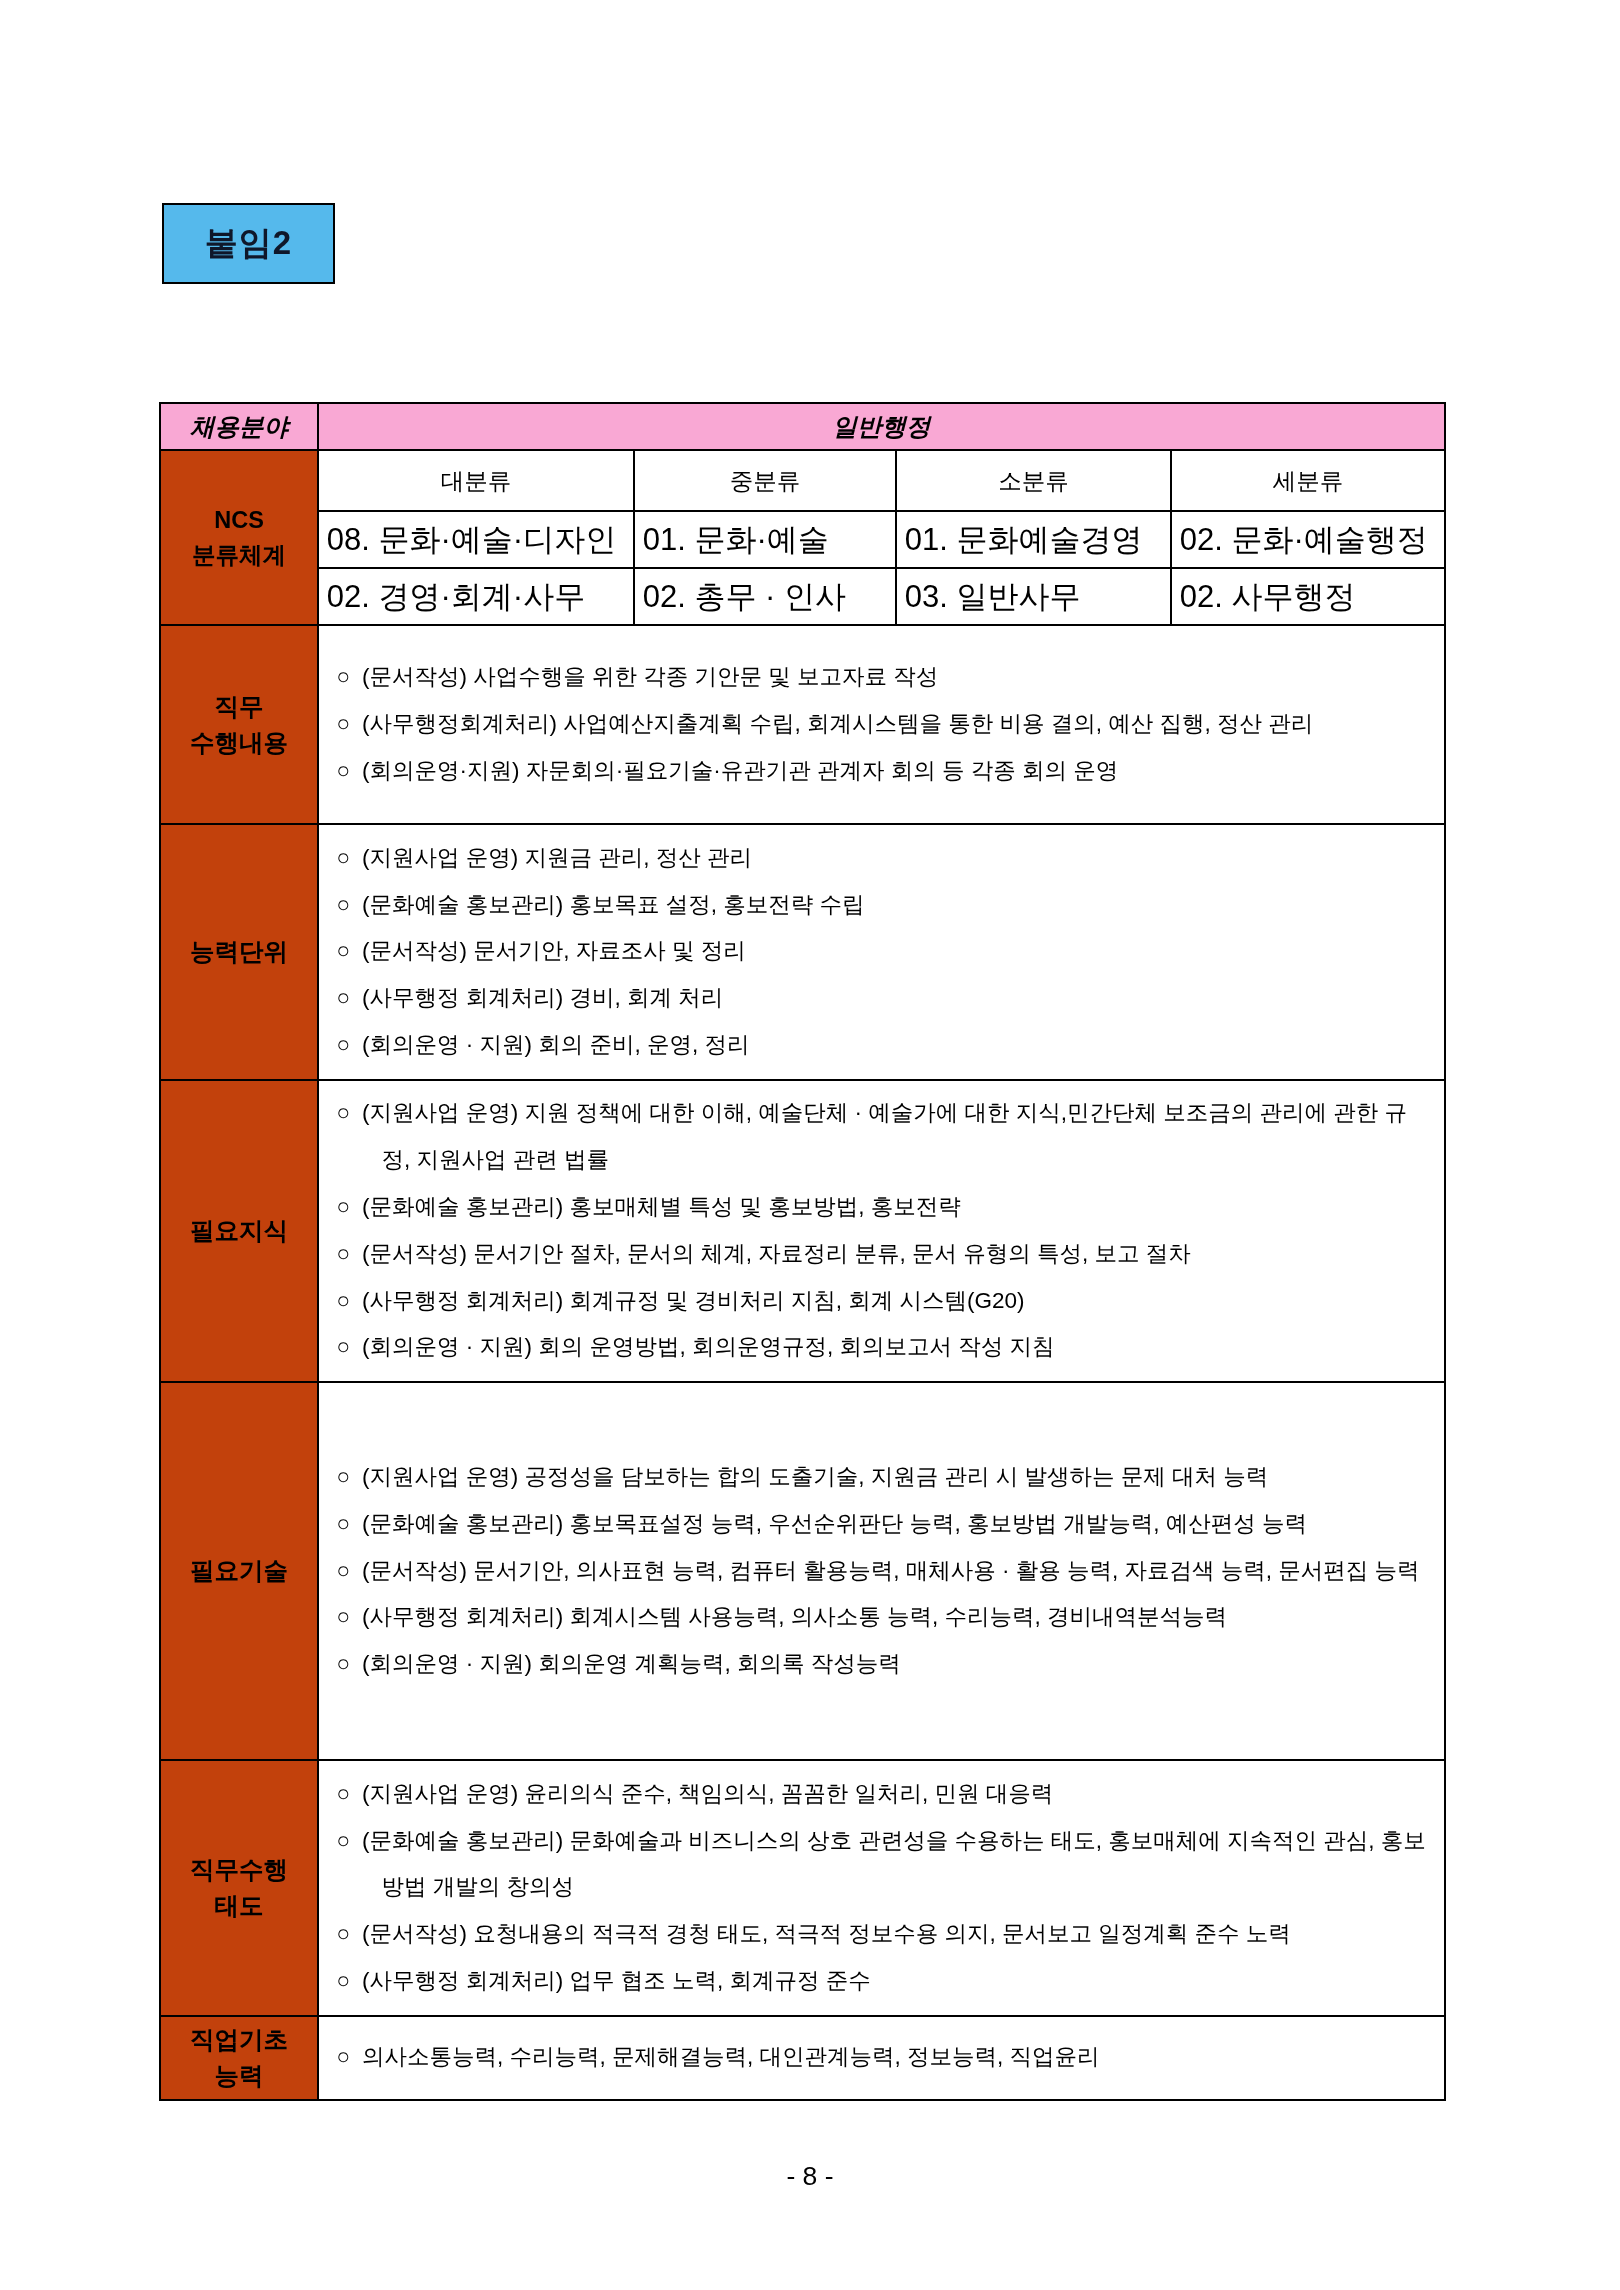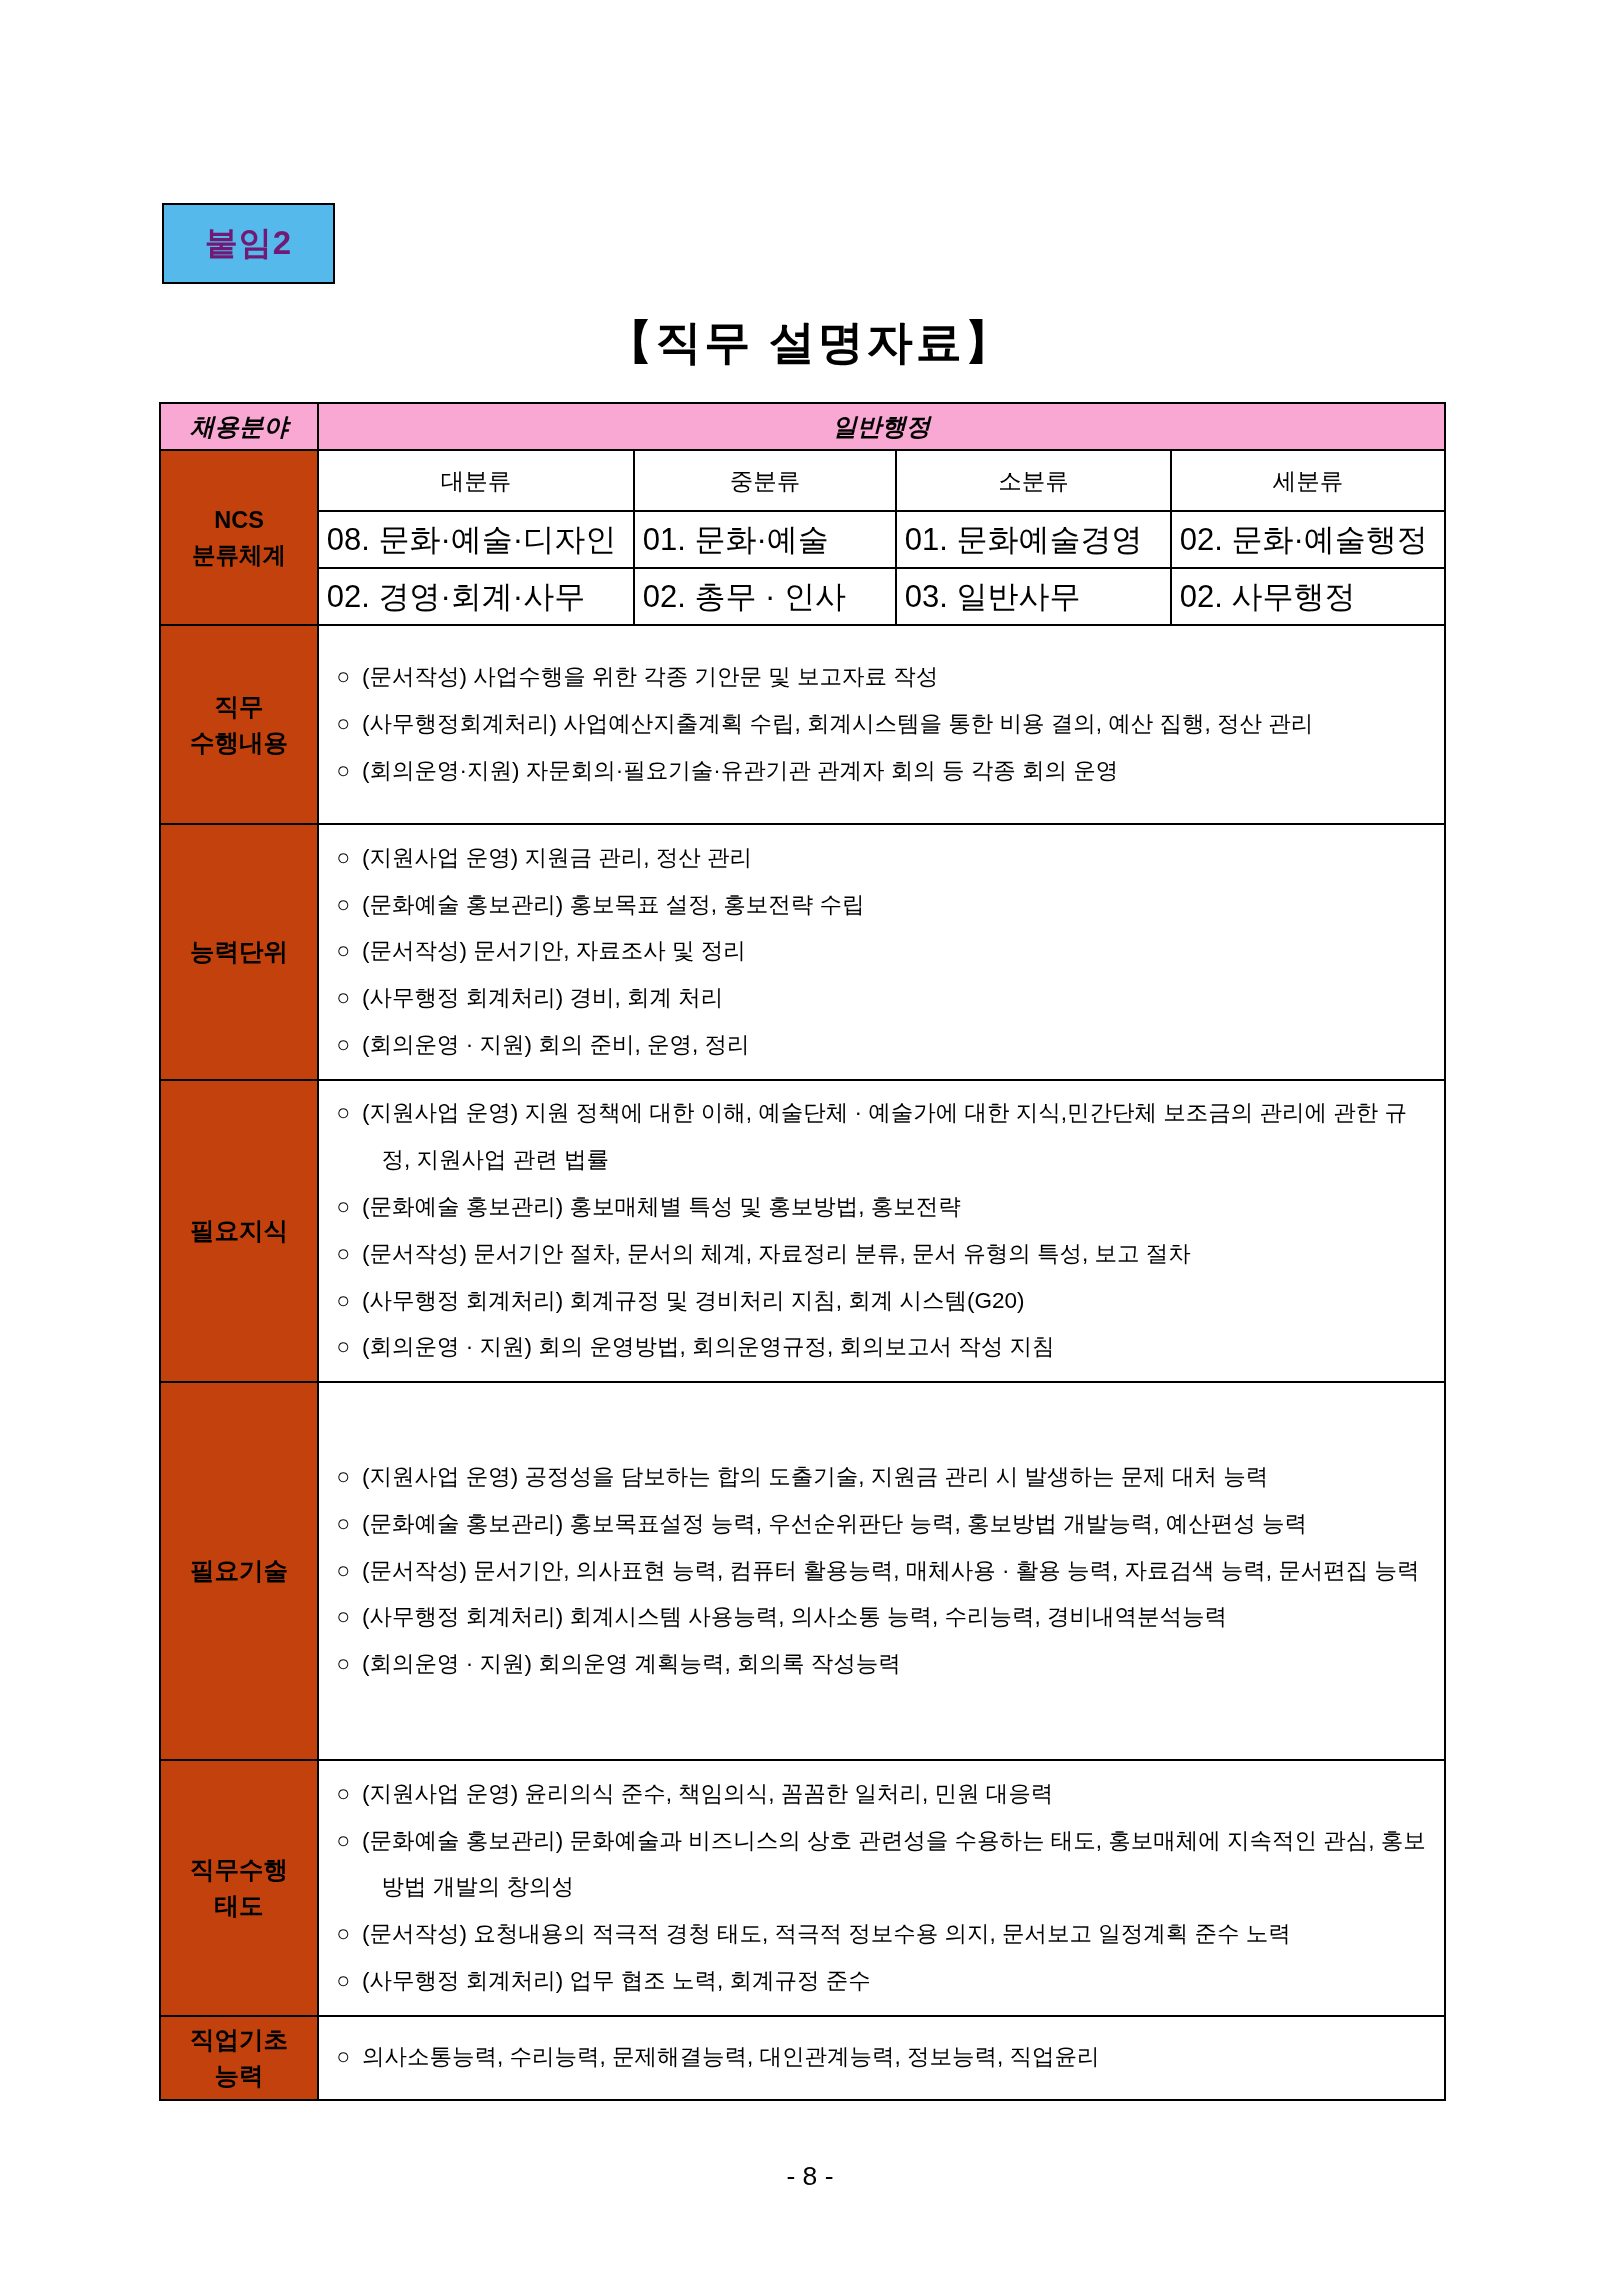--- a/index.html
+++ b/index.html
@@ -29,21 +29,21 @@
     width: 173px;
     height: 100%;
     background: #55B9EC;
     border: 2px solid #000;
     box-sizing: border-box;
     display: flex;
     align-items: center;
     justify-content: center;
     font-size: 33px;
     font-weight: bold;
-    color: #701a75;
+    color: #0f172a;
     letter-spacing: 1px;
   }
   .title-box {
     margin-left: 21.6px;
     flex: 1;
     border: 2px solid #000;
     border-right-width: 5.9px;
     border-bottom-width: 5.9px;
     box-sizing: border-box;
     display: flex;
@@ -128,21 +128,20 @@
 </style>
 </head>
 <body>
 
 <div class="page">
 
   <div class="header-row">
     <div class="badge">붙임2</div>
   </div>
 
-  <h1 class="page-title">【직무 설명자료】</h1>
 
   <table class="spec">
     <colgroup>
       <col style="width:158px">
       <col style="width:316px">
       <col style="width:262px">
       <col style="width:275px">
       <col style="width:274px">
     </colgroup>
 

